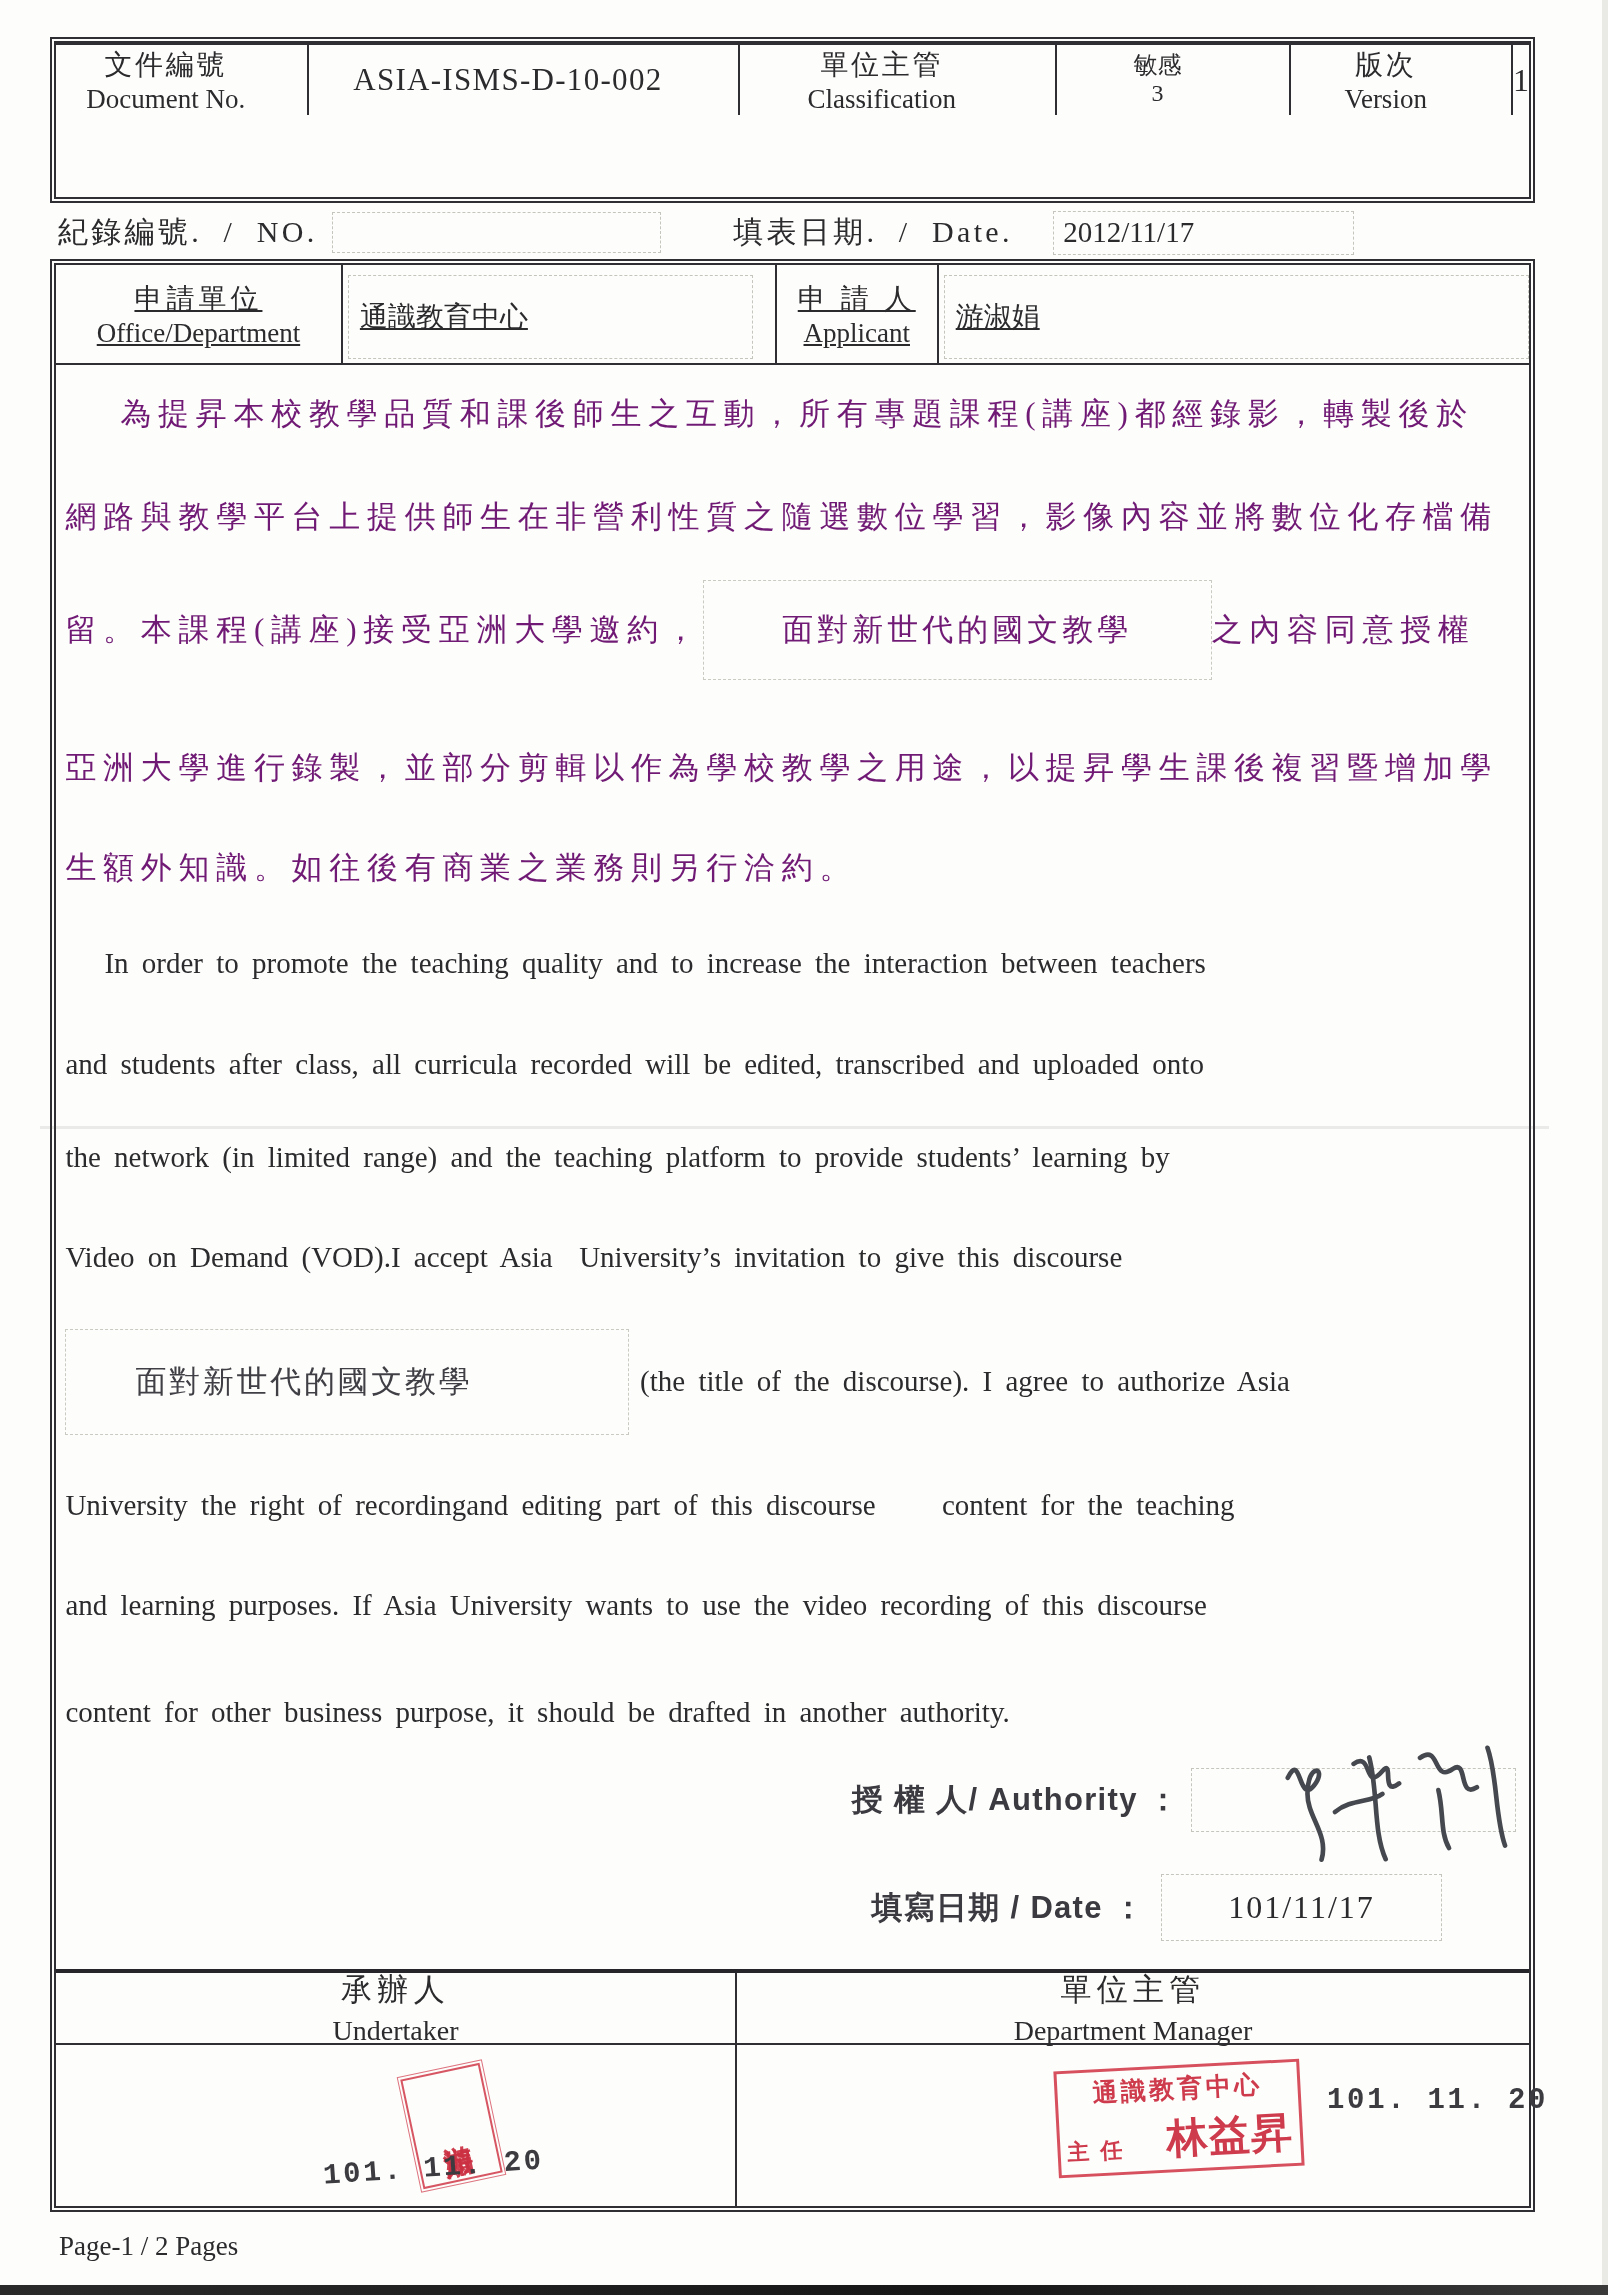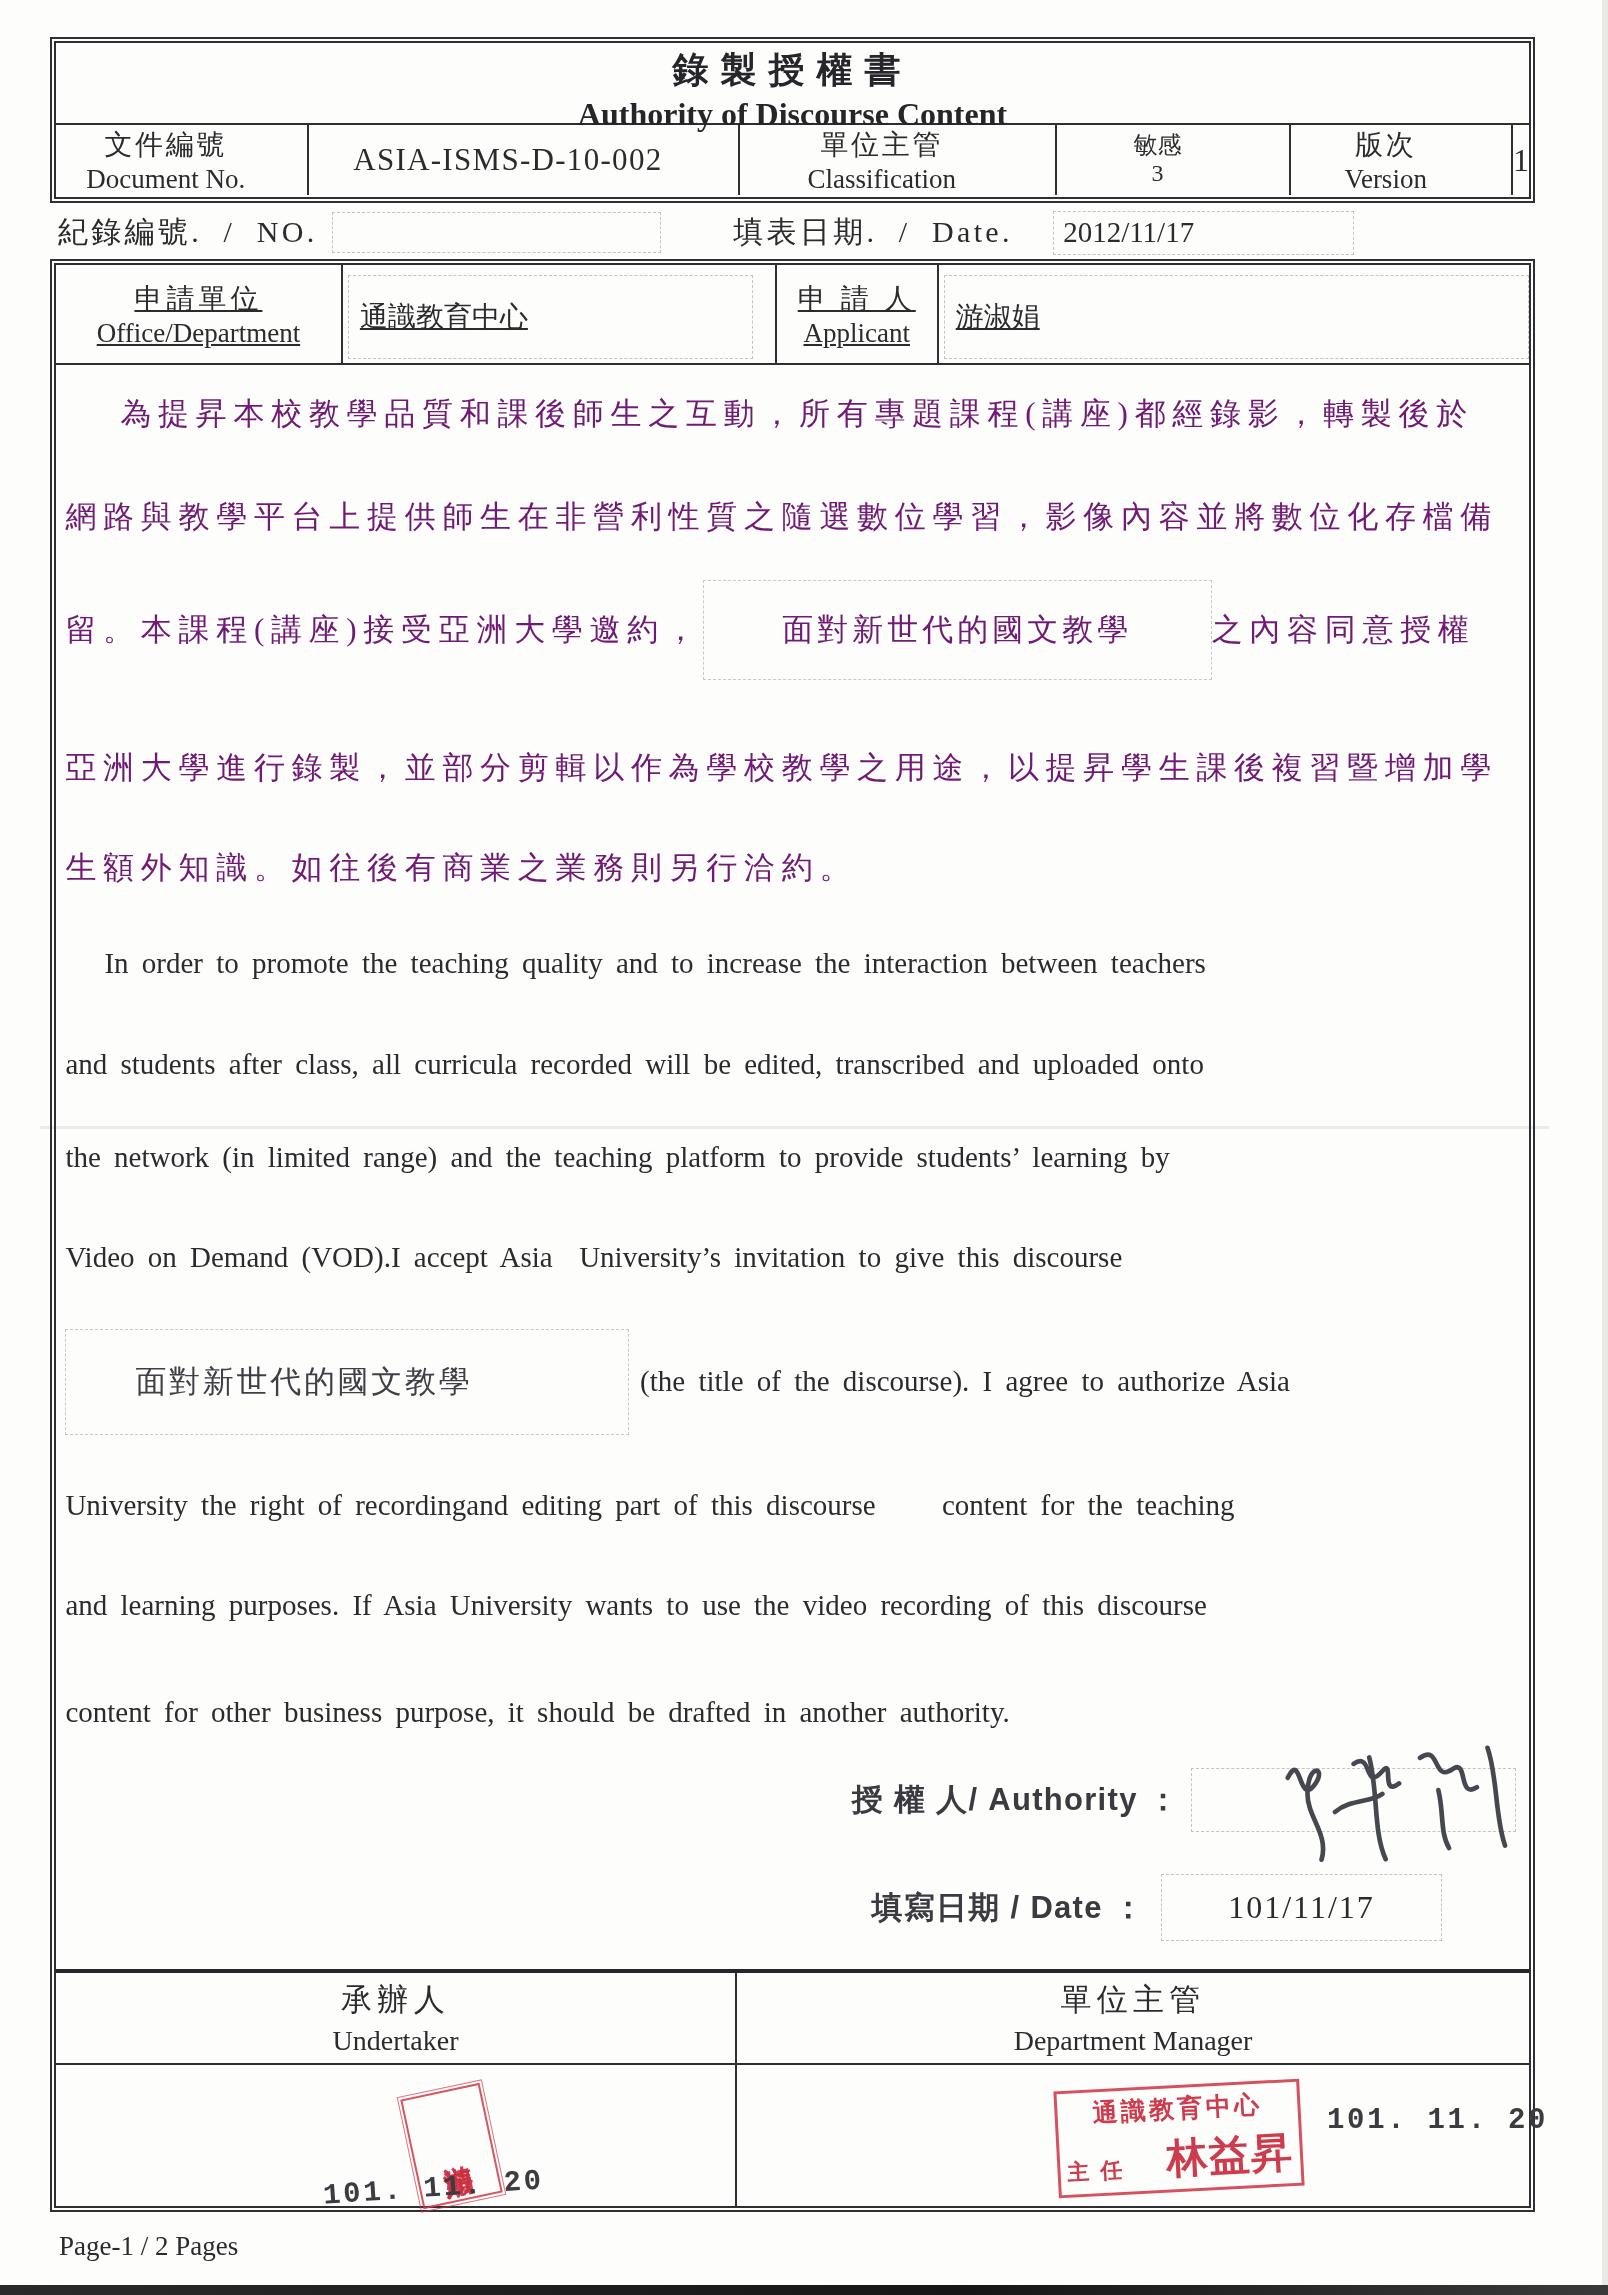--- a/index.html
+++ b/index.html
@@ -94,21 +94,21 @@
                font-size: 31px; color: #3a3a40; letter-spacing: 1.3px; white-space: pre; }
   .sig-box { width: 325px; height: 64px; margin-left: 10.7px; position: relative; }
   .sig-svg { position: absolute; left: 79px; top: -40px; }
   .wdate-line { position: absolute; top: 1608px; right: 87px; height: 69px;
                 display: flex; align-items: center; }
   .wdate-box { width: 281px; height: 67px; justify-content: center; margin-left: 16px;
                font-size: 32px; letter-spacing: 2px; font-family:"Liberation Serif",serif; }
   
   .sign-table { position: absolute; left: 0; right: 0; bottom: 0; top: 1704px;
                 border-top: 4.7px solid #26262a; display: flex; flex-direction: column; }
-  .sign-head-row { display: flex; height: 92px; border-bottom: 2.7px solid #2f2f33; }
+  .sign-head-row { display: flex; height: 72px; border-bottom: 2.7px solid #2f2f33; }
   .sign-body-row { display: flex; flex: 1; }
   .sc-left { width: 681px; border-right: 2.7px solid #2f2f33; }
   .sc-right { flex: 1; }
   .sign-head { display:flex; flex-direction:column; align-items:center; justify-content:center; }
   .sign-head .zh { font-size: 31px; letter-spacing: 5.3px; }
   .sign-head .en { font-size: 28px; margin-top: 4px; }
   .sign-cell { position: relative; }
   
   .stamp-undertaker {
     position: absolute; left: 355px; top: 25px; width: 81px; height: 112px;
@@ -139,24 +139,20 @@
   .edge-bottom { position: absolute; left: 0; right: 0; bottom: 0; height: 10px;
                  background: linear-gradient(to right, #2a2a2a 0%, #161616 60%, #3a3a3a 100%); }
   .edge-right { position: absolute; top: 0; bottom: 0; right: 0; width: 7.3px; background: #e9e9e5; }
 </style>
 </head>
 <body>
 
 <div class="page">
 
   <div class="top-box">
-    <div class="title-row">
-      <div class="title-zh">錄製授權書</div>
-      <div class="title-en">Authority of Discourse Content</div>
-    </div>
     <div class="info-row">
       <div class="cell c-label c-doc-label">
         <div class="zh">文件編號</div>
         <div class="en">Document No.</div>
       </div>
       <div class="cell c-doc-value">ASIA-ISMS-D-10-002</div>
       <div class="cell c-label c-class-label">
         <div class="zh">單位主管</div>
         <div class="en">Classification</div>
       </div>

